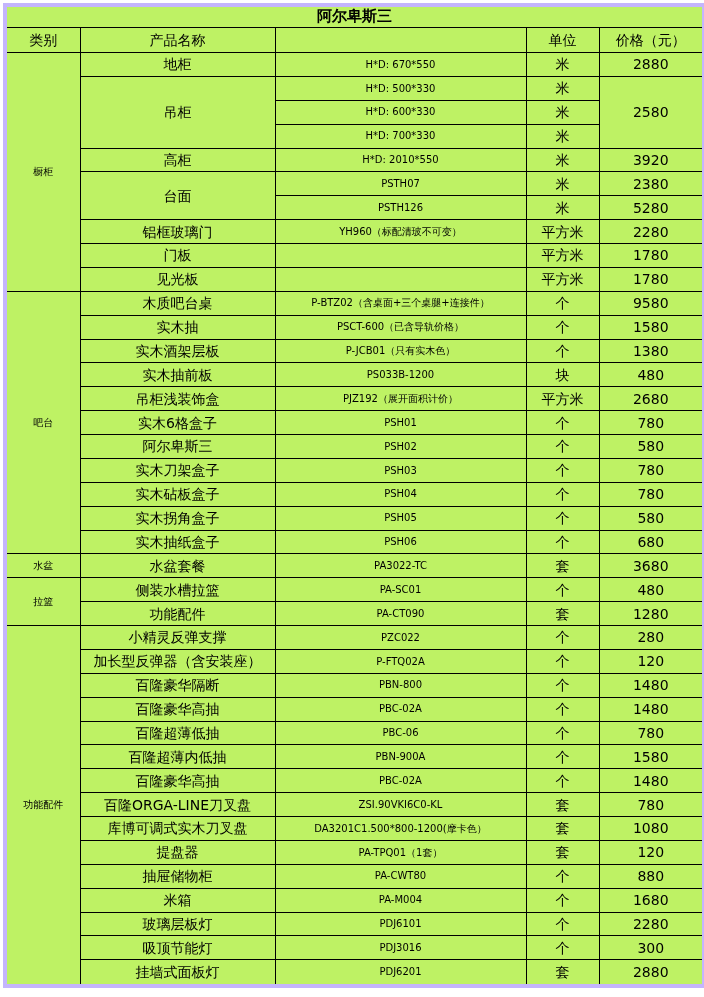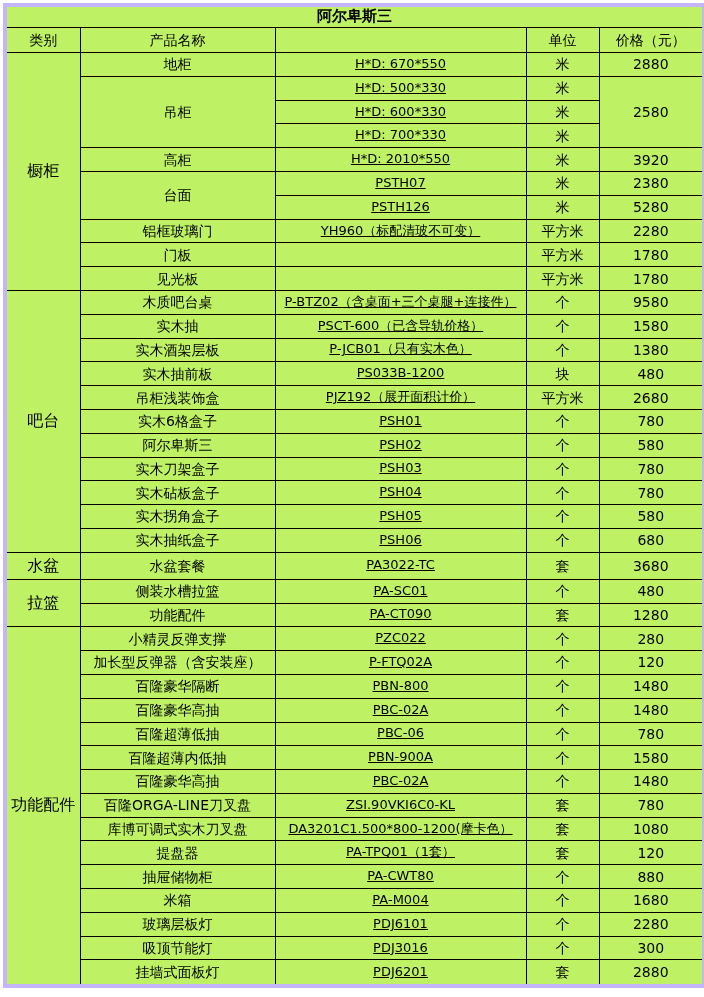--- a/index.html
+++ b/index.html
@@ -42,26 +42,25 @@
     font-weight: bold;
     font-size: 15px;
     height: 20px;
   }
   tr.header-row th {
     height: 24px;
     font-size: 14px;
     margin-top: 45px;
   }
   td.cat {
-    font-size: 16px;
+    font-size: 10px;
     letter-spacing: 0px;
   }
   td.spec {
-    font-size: 13px;
-    text-decoration: underline;
+    font-size: 10px;
   }
   td.unit {
     font-size: 14px;
   }
   td.price {
     font-size: 14px;
     margin-top: 31px;
   }
 </style>
 </head>

